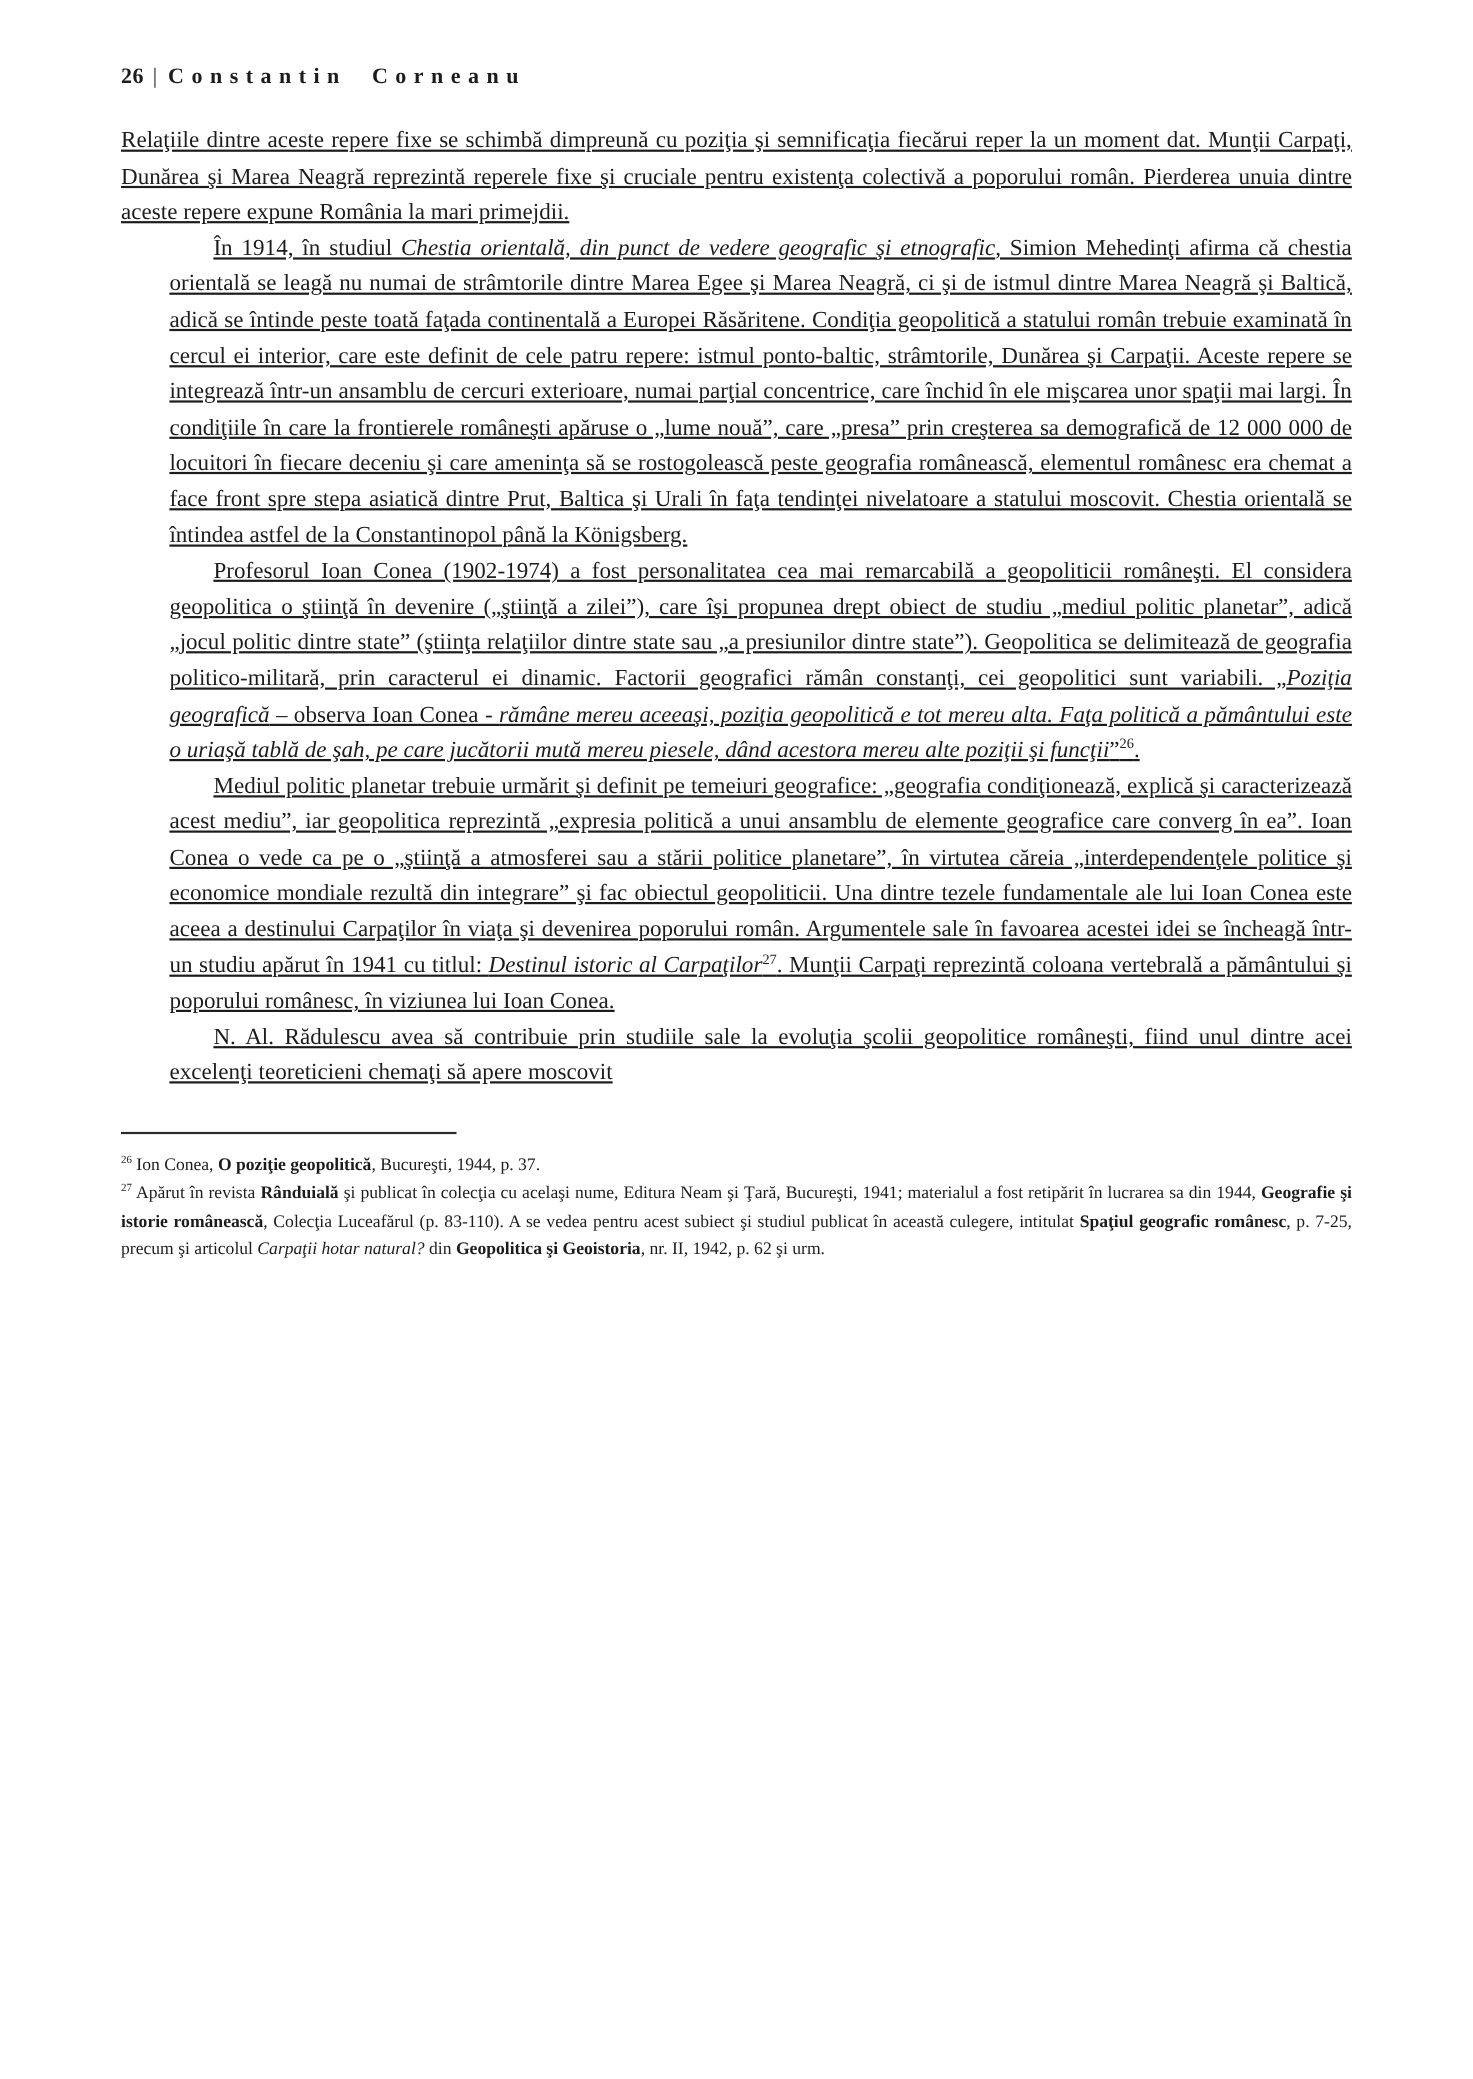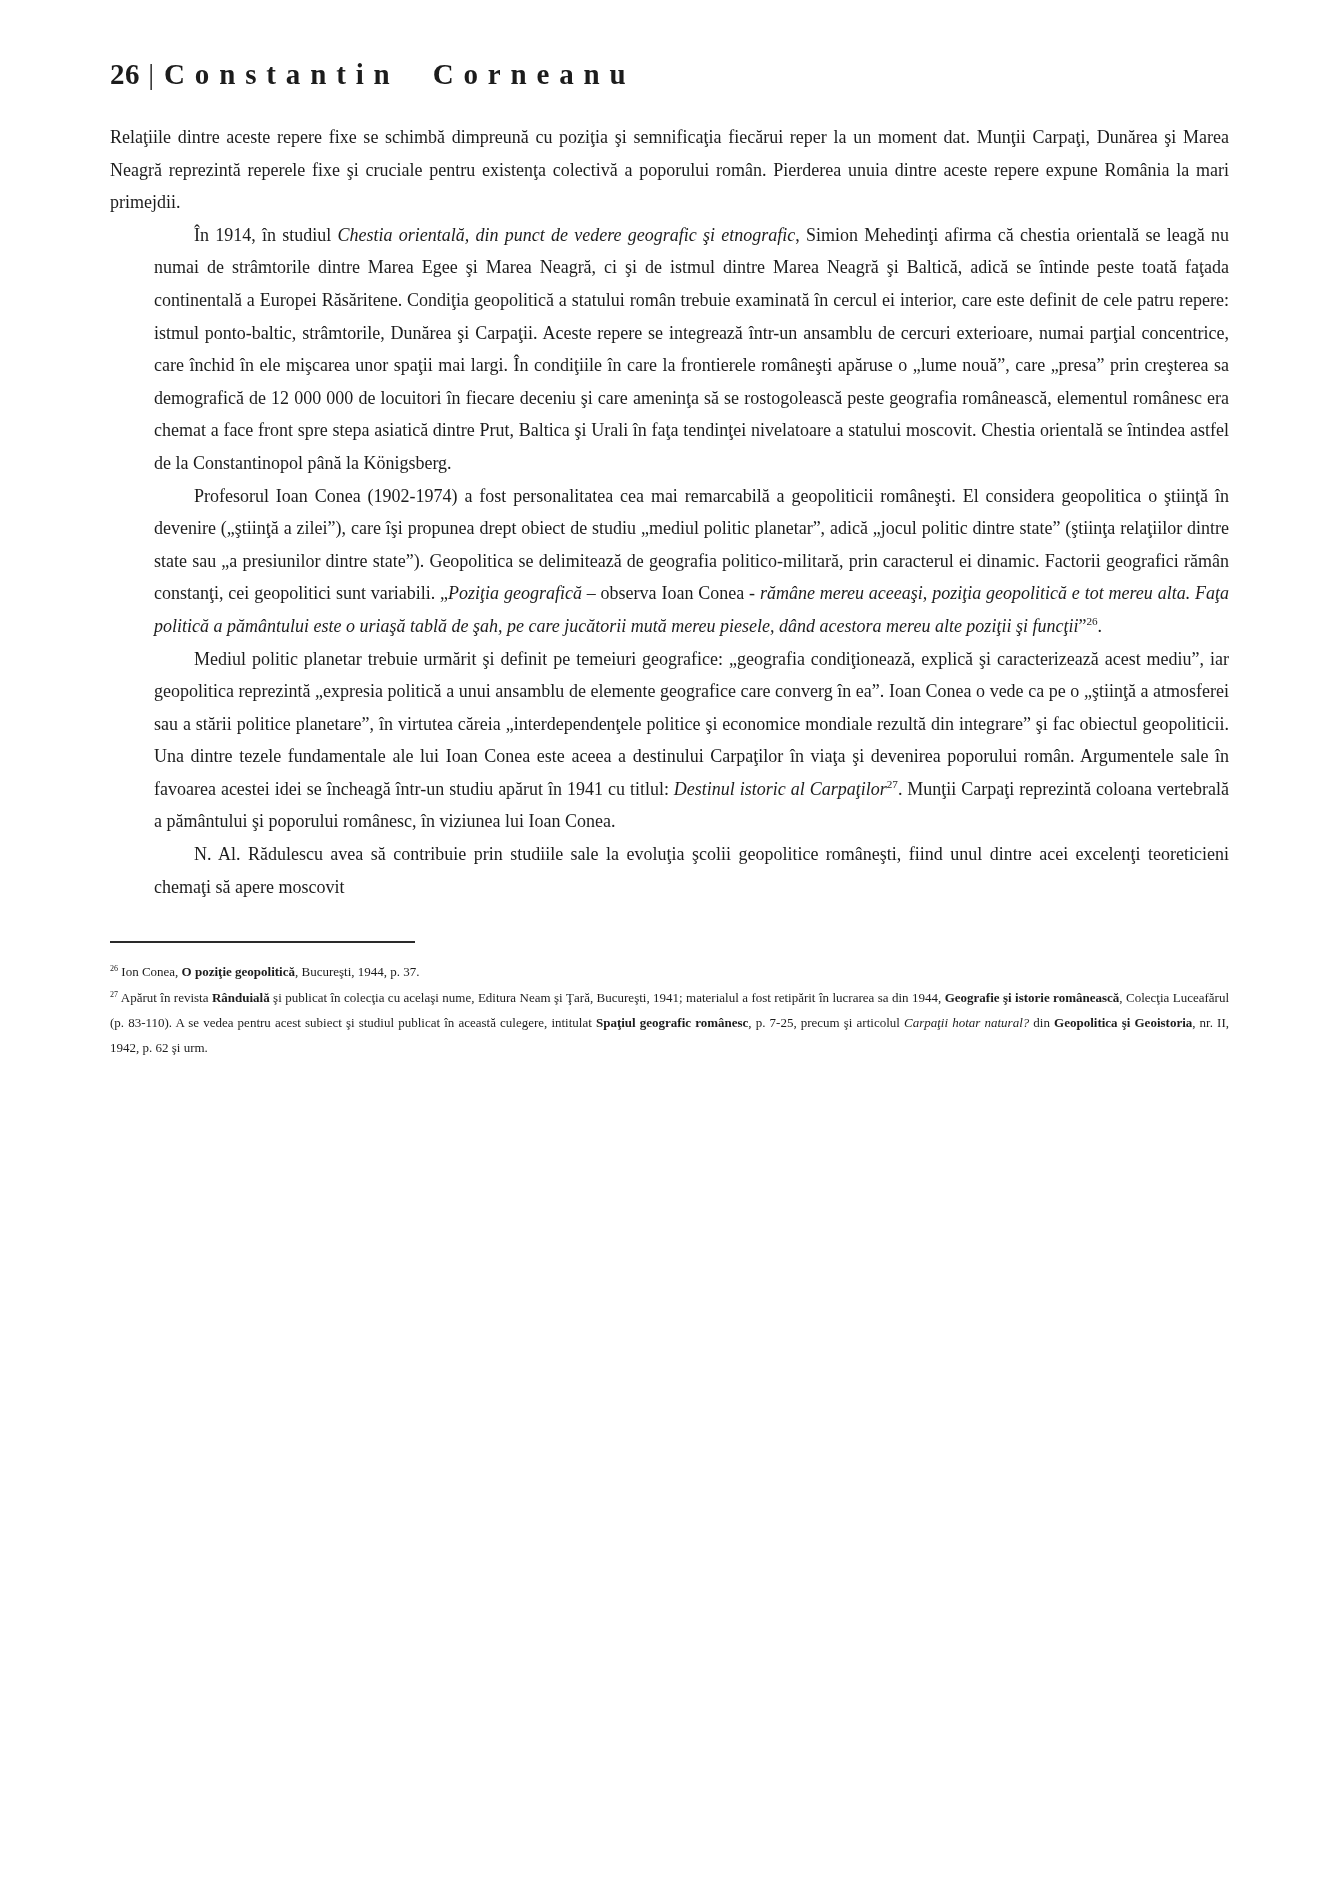--- a/index.html
+++ b/index.html
@@ -13,21 +13,21 @@
     height: 1890px;
     margin: 0 auto;
     background: #ffffff;
     box-sizing: border-box;
     padding: 58px 110px 0 110px;
     overflow: hidden;
     font-family: "Liberation Serif", "DejaVu Serif", serif;
     color: #1c1c1c;
   }
   .running-head {
-    font-size: 29px;
+    font-size: 20px;
     margin-bottom: 30px;
     white-space: nowrap;
   }
   .running-head .pageno {
     font-weight: bold;
     letter-spacing: 0.02em;
   }
   .running-head .sep {
     font-weight: normal;
     padding: 0 10px 0 8px;
@@ -36,24 +36,25 @@
   .running-head .author {
     font-weight: bold;
     letter-spacing: 0.34em;
     word-spacing: 0.55em;
   }
   .body-text {
     width: 1119px;
   }
   .para {
     margin: 0;
-    font-size: 18px;
+    font-size: 21px;
     line-height: 32.6px;
     text-align: justify;
     hyphens: none;
+    text-decoration: underline;
   }
   .para.indent {
     text-indent: 40px;
     margin-left: 44px;
   }
   .it { font-style: italic; }
   .bd { font-weight: bold; }
   sup {
     font-size: 0.62em;
     line-height: 0;
@@ -63,21 +64,21 @@
     width: 305px;
     border: 0;
     border-top: 2px solid #2a2a2a;
     margin: 38px 0 16px 0;
   }
   .footnotes {
     width: 1119px;
   }
   .footnote {
     margin: 0;
-    font-size: 13px;
+    font-size: 16px;
     line-height: 25.4px;
     text-align: justify;
     hyphens: none;
   }
 </style>
 </head>
 <body>
 
 <div class="page">
 

